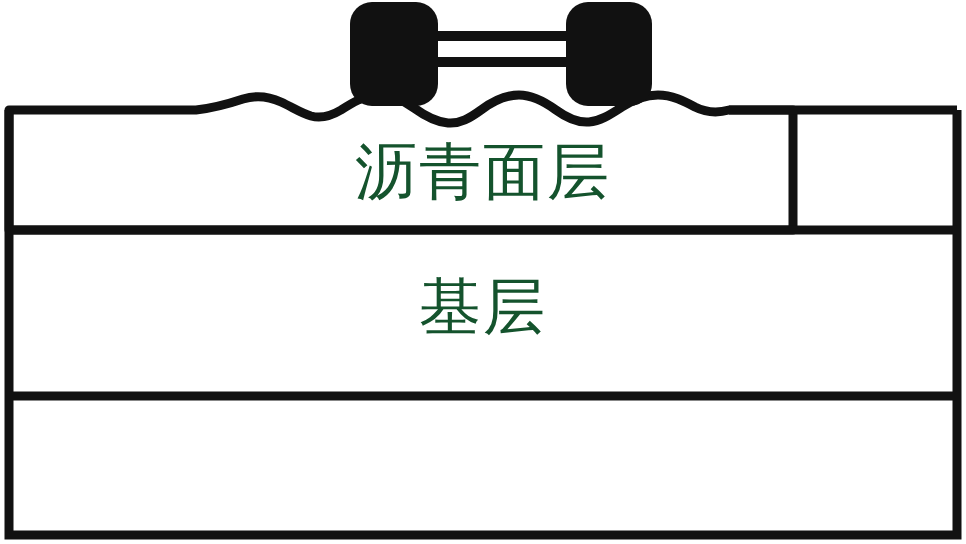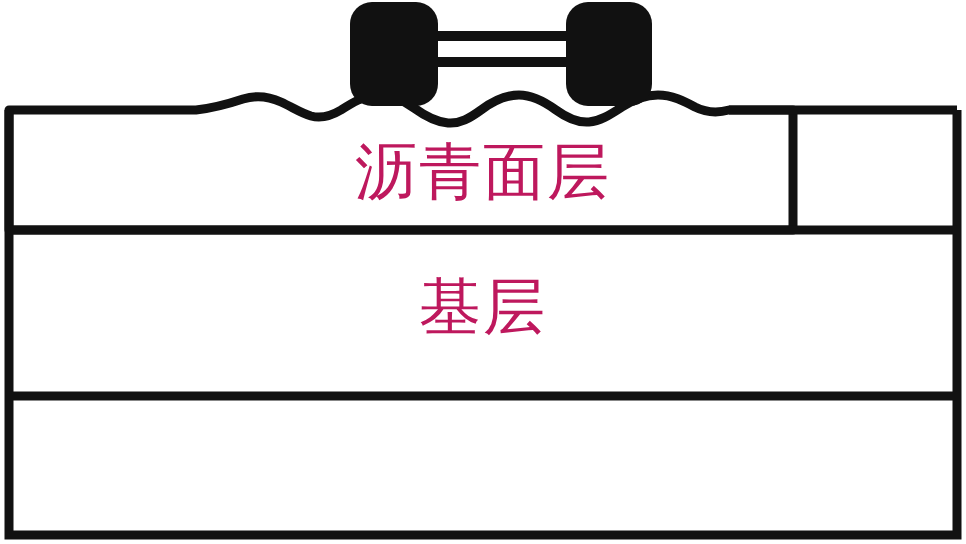--- a/index.html
+++ b/index.html
@@ -22,21 +22,21 @@
     left: 0;
     top: 0;
     width: 966px;
     height: 544px;
     display: block;
   }
   .layer-label {
     position: absolute;
     width: 100%;
     text-align: center;
-    color: #be185d;
+    color: #14532d;
     font-family: "DejaVu Serif", "Liberation Serif", serif;
     font-weight: 400;
     white-space: nowrap;
     letter-spacing: 2px;
     user-select: none;
   }
   #label-surface {
     top: 137px;
     font-size: 62px;
     line-height: 70px;

